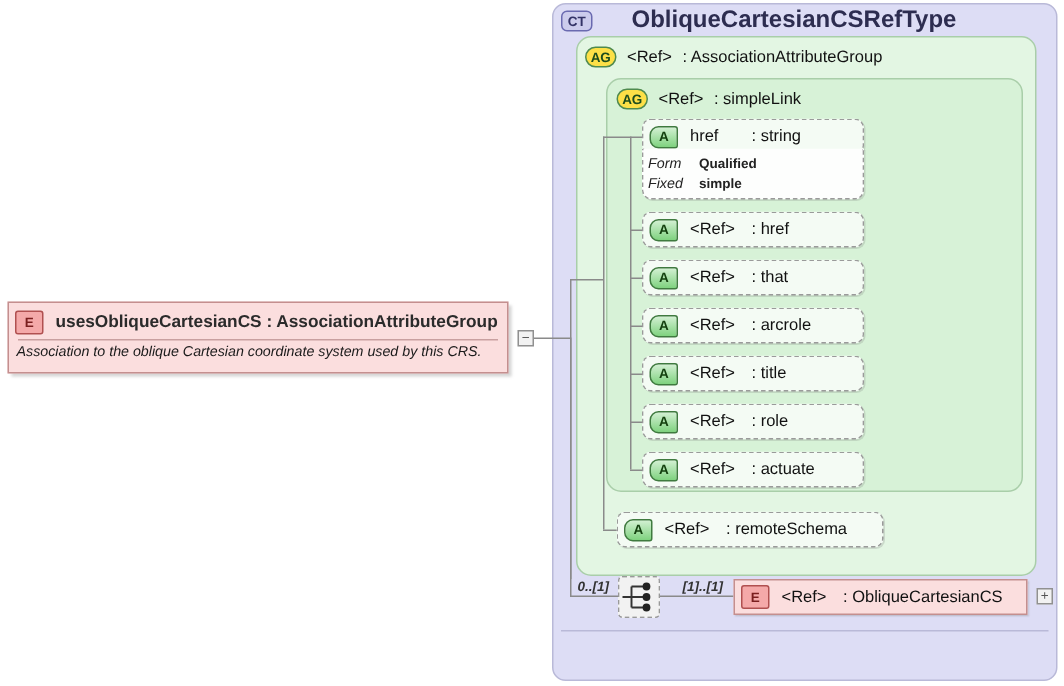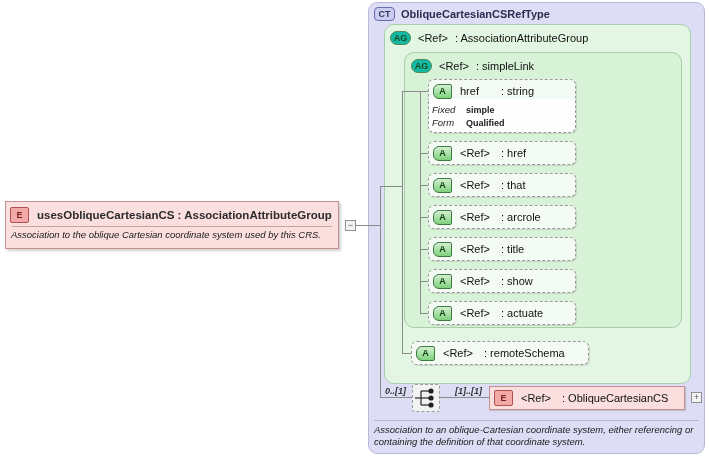--- a/index.html
+++ b/index.html
@@ -50,24 +50,25 @@
     letter-spacing: 0px;
   }
   .badge-ct {
     width: 21px; height: 14px;
     border: 1px solid #6a6ab0;
     border-radius: 4px;
     background: #ccccec;
     color: #333366;
   }
   .ct-title {
-    font-size: 11px;
+    font-size: 16px;
     font-weight: bold;
     color: #2d2d50;
     white-space: nowrap;
+    margin-left: 20px;
   }
 
   
   #ag-outer {
     left: 384px; top: 24px;
     width: 307px; height: 360px;
     background: #e3f6e3;
     border: 1px solid #a9ceA9;
     border-radius: 10px;
     box-sizing: border-box;
@@ -76,21 +77,21 @@
     left: 390px; top: 29px;
     display: flex;
     align-items: center;
     gap: 7px;
     height: 17px;
   }
   .badge-ag {
     width: 21px; height: 14px;
     border: 1px solid #4f8a4f;
     border-radius: 7px;
-    background: #14b8a6;
+    background: #fde047;
     color: #1d4d1d;
   }
   .grp-ref {
     font-size: 11px;
     color: #111;
     white-space: nowrap;
   }
   .grp-type {
     font-size: 11px;
     color: #111;
@@ -358,27 +359,27 @@
 
   <div class="abs attr-row" id="row-type">
     <span class="badge badge-a">A</span>
     <span class="attr-name">href</span>
     <span class="attr-type">: string</span>
   </div>
 
   <div class="abs" id="facets-box"></div>
   <div class="abs" id="facets-inner">
     <div class="facet-line">
+      <span class="facet-key">Form</span>
+      <span class="facet-val">Qualified</span>
+    </div>
+    <div class="facet-line">
       <span class="facet-key">Fixed</span>
       <span class="facet-val">simple</span>
     </div>
-    <div class="facet-line">
-      <span class="facet-key">Form</span>
-      <span class="facet-val">Qualified</span>
-    </div>
   </div>
 
   <div class="abs attr-row" id="row-href">
     <span class="badge badge-a">A</span>
     <span class="attr-name">&lt;Ref&gt;</span>
     <span class="attr-type">: href</span>
   </div>
 
   <div class="abs attr-row" id="row-role">
     <span class="badge badge-a">A</span>
@@ -394,21 +395,21 @@
 
   <div class="abs attr-row" id="row-title">
     <span class="badge badge-a">A</span>
     <span class="attr-name">&lt;Ref&gt;</span>
     <span class="attr-type">: title</span>
   </div>
 
   <div class="abs attr-row" id="row-show">
     <span class="badge badge-a">A</span>
     <span class="attr-name">&lt;Ref&gt;</span>
-    <span class="attr-type">: show</span>
+    <span class="attr-type">: role</span>
   </div>
 
   <div class="abs attr-row" id="row-actuate">
     <span class="badge badge-a">A</span>
     <span class="attr-name">&lt;Ref&gt;</span>
     <span class="attr-type">: actuate</span>
   </div>
 
   <div class="abs attr-row" id="row-remote">
     <span class="badge badge-a">A</span>
@@ -443,15 +444,14 @@
   <div class="abs card" id="card-right">[1]..[1]</div>
 
   <div class="abs" id="ref-elem">
     <span class="badge badge-e">E</span>
     <span class="attr-name">&lt;Ref&gt;</span>
     <span class="attr-type">: ObliqueCartesianCS</span>
   </div>
   <div class="abs toggle" id="toggle-ref">+</div>
 
   <div class="abs" id="ct-foot-sep"></div>
-  <div class="abs" id="ct-foot">Association to an oblique-Cartesian coordinate system, either referencing or containing the definition of that coordinate system.</div>
 
 </div>
 
 </body></html>

